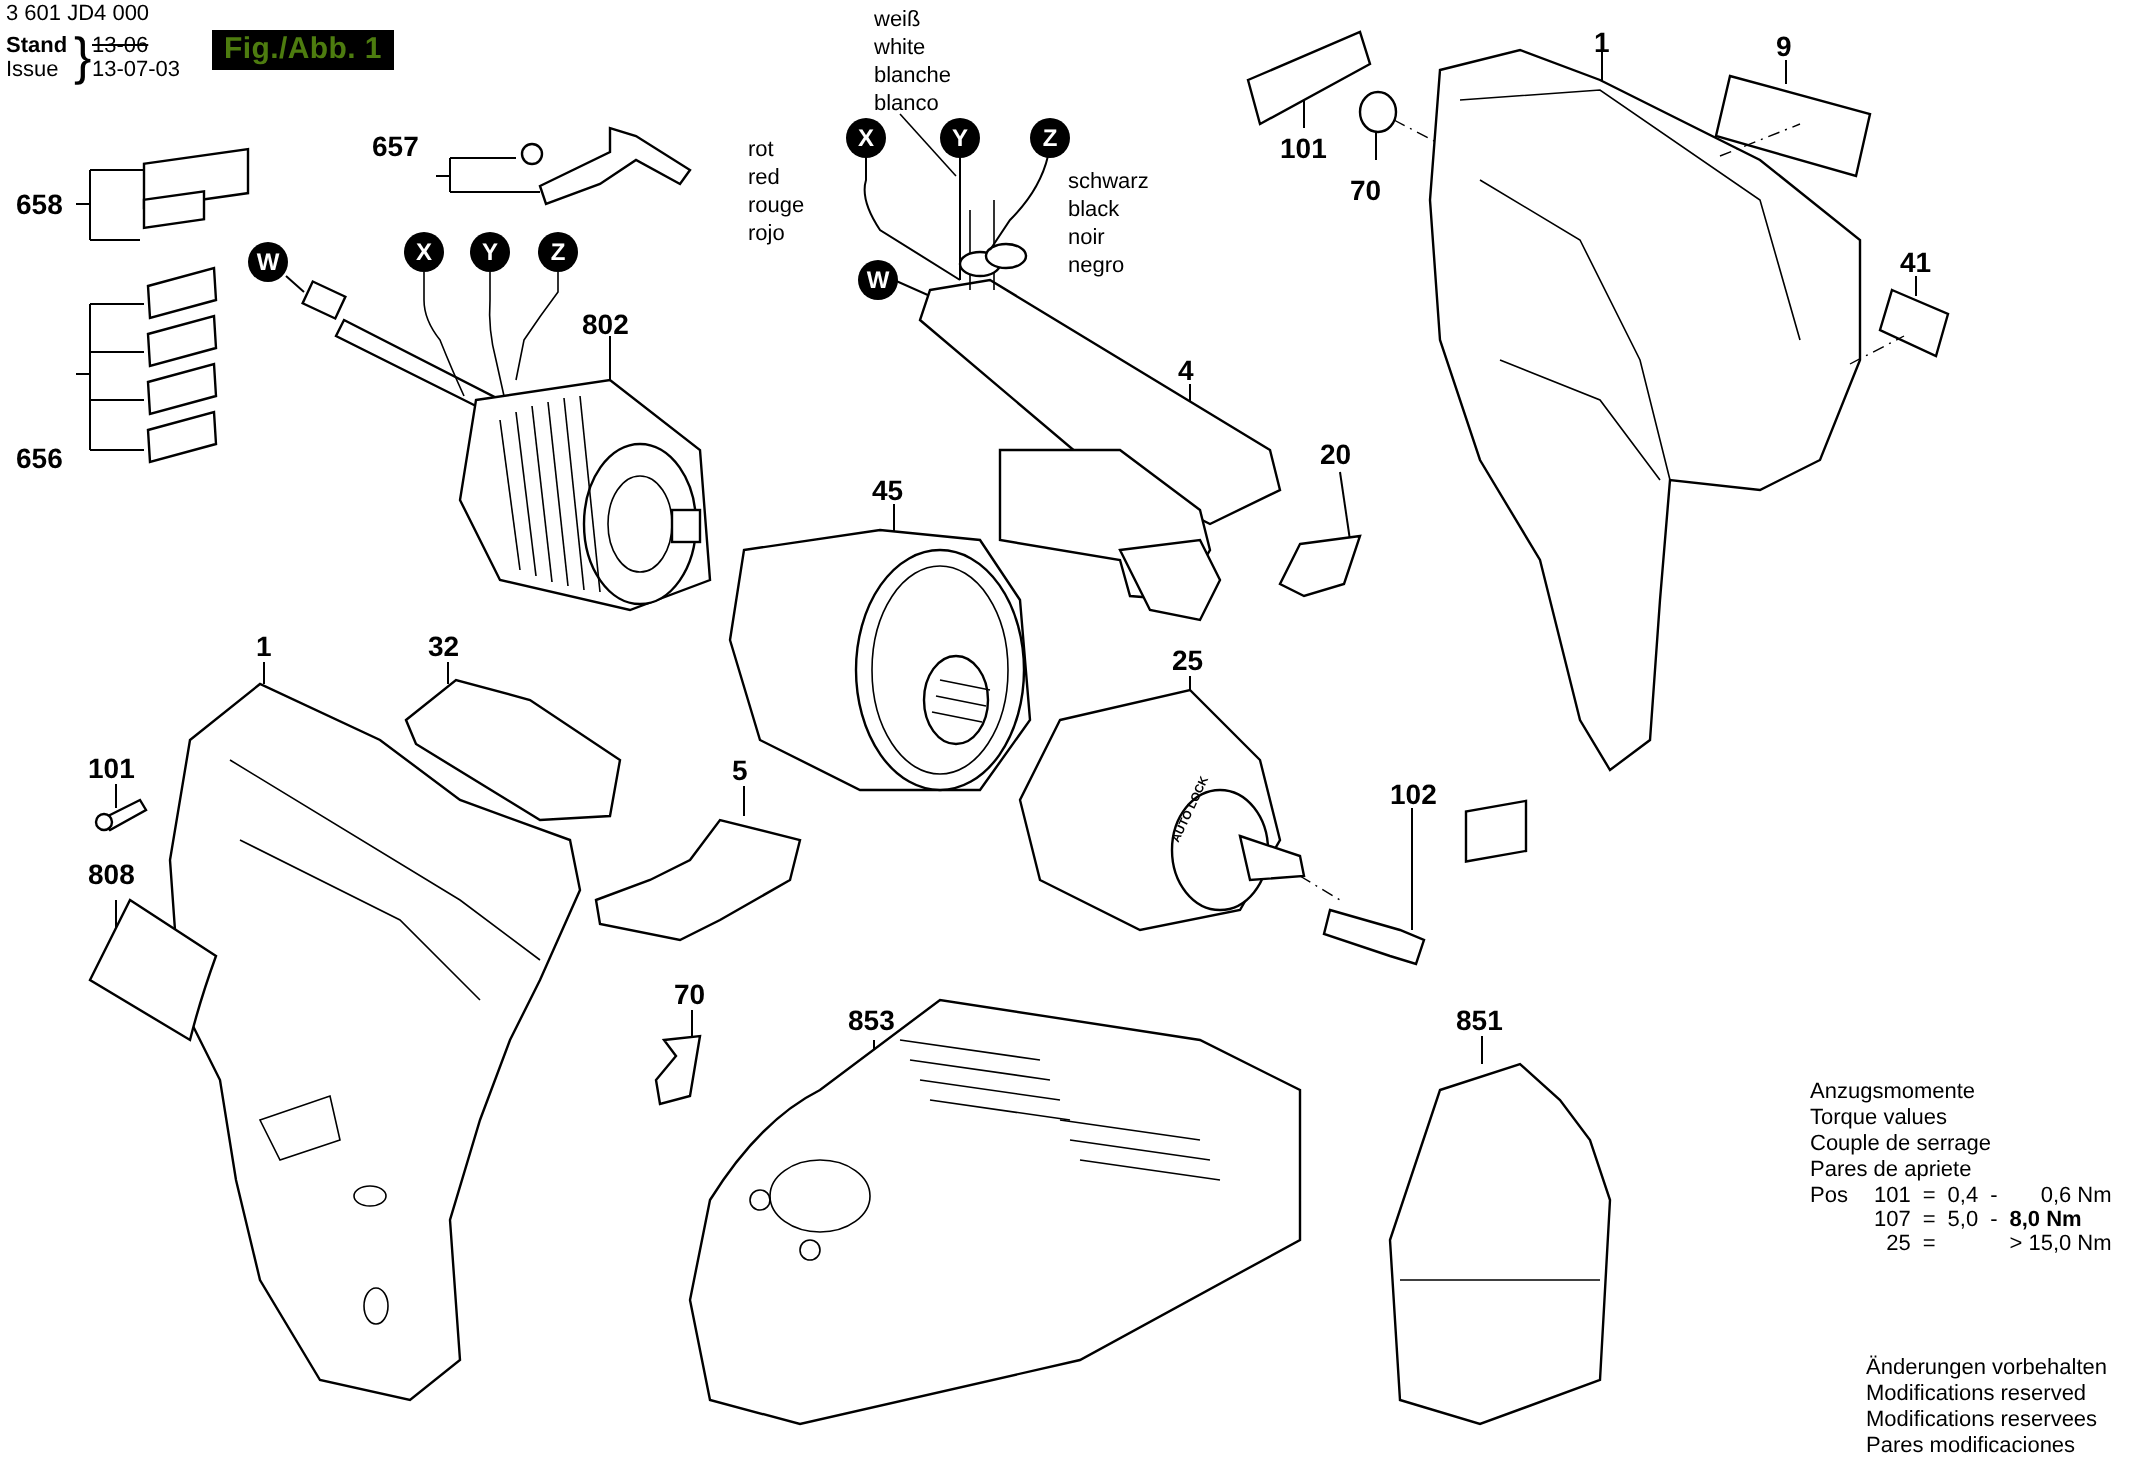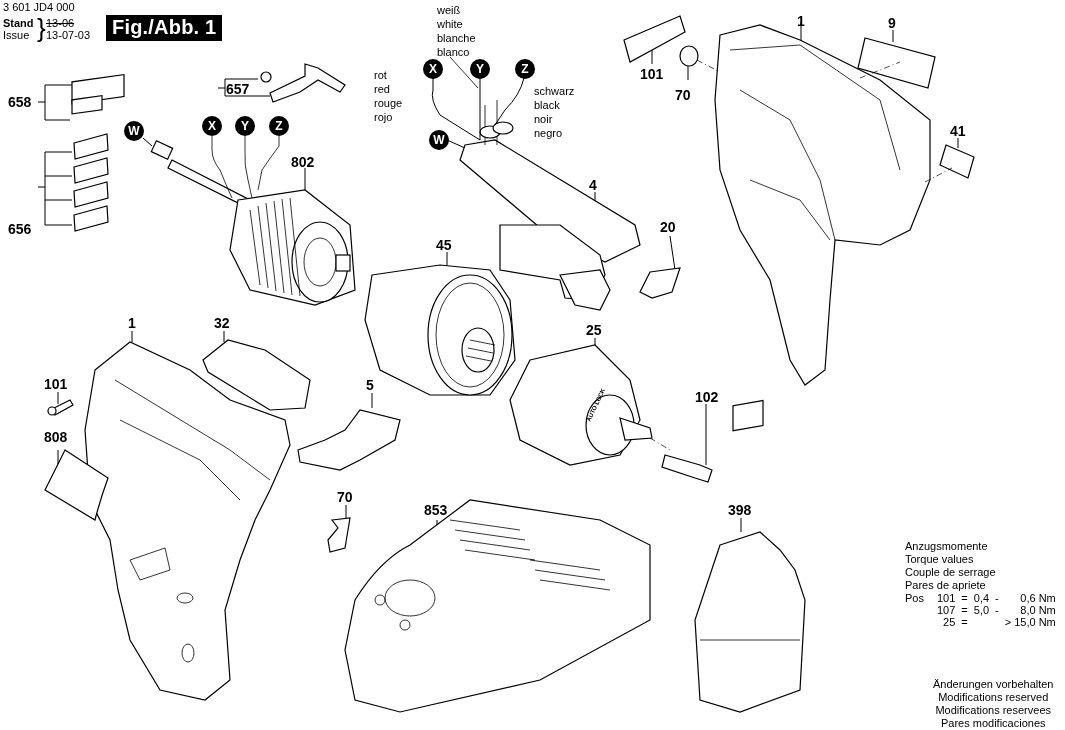--- a/index.html
+++ b/index.html
@@ -1,19 +1,19 @@
 <!DOCTYPE html>
 <html><head>
 <meta charset="utf-8">
 <style>
   html, body { margin:0; padding:0; background:#fff; }
   body { width:1065px; height:730px; position:relative; overflow:hidden; font-family:"Liberation Sans", sans-serif; color:#000; }
   .abs { position:absolute; }
   .hdr { font-size:11px; line-height:13px; }
-  .fig { background:#000; color:#ffffff; font-weight:bold; font-size:20px; padding:1px 6px 2px 6px; letter-spacing:0.2px; }
+  .fig { background:#000; color:#4d7c0f; font-weight:bold; font-size:15px; padding:1px 6px 2px 6px; letter-spacing:0.2px; }
   .num { position:absolute; font-weight:bold; font-size:14px; line-height:14px; }
   .wire { position:absolute; font-size:11px; line-height:14px; }
   .badge { position:absolute; width:20px; height:20px; border-radius:50%; background:#000; color:#fff; font-weight:bold; font-size:12px; line-height:20px; text-align:center; }
   .notes { font-size:11px; line-height:13px; }
   .torque td { padding:0 3px; font-size:11px; line-height:12px; }
   svg { position:absolute; left:0; top:0; }
   .part { fill:#fff; stroke:#000; stroke-width:1.2; }
   .thin { fill:none; stroke:#000; stroke-width:0.8; }
   .lead { fill:none; stroke:#000; stroke-width:1; }
   .dash { fill:none; stroke:#000; stroke-width:0.7; stroke-dasharray:6 3 1 3; }
@@ -228,40 +228,40 @@
 <div class="badge" style="left:470px; top:59px;">Y</div>
 <div class="badge" style="left:515px; top:59px;">Z</div>
 <div class="badge" style="left:429px; top:130px;">W</div>
 <div class="badge" style="left:124px; top:121px;">W</div>
 <div class="badge" style="left:202px; top:116px;">X</div>
 <div class="badge" style="left:235px; top:116px;">Y</div>
 <div class="badge" style="left:269px; top:116px;">Z</div>
 
 <div class="num" style="left:8px; top:95px;">658</div>
 <div class="num" style="left:8px; top:180px;margin-top:42px;">656</div>
-<div class="num" style="left:186px; top:82px;margin-left:40px;">657</div>
+<div class="num" style="left:186px; top:66px;">657</div>
 <div class="num" style="left:291px; top:155px;text-align:center;">802</div>
 <div class="num" style="left:436px; top:238px;">45</div>
 <div class="num" style="left:589px; top:178px;">4</div>
 <div class="num" style="left:660px; top:220px;">20</div>
 <div class="num" style="left:586px; top:323px;">25</div>
 <div class="num" style="left:695px; top:390px;">102</div>
 <div class="num" style="left:640px; top:67px;">101</div>
 <div class="num" style="left:675px; top:88px;">70</div>
 <div class="num" style="left:797px; top:14px;">1</div>
 <div class="num" style="left:888px; top:16px;">9</div>
 <div class="num" style="left:950px; top:124px;">41</div>
 <div class="num" style="left:128px; top:316px;">1</div>
 <div class="num" style="left:214px; top:316px;">32</div>
 <div class="num" style="left:44px; top:377px;">101</div>
 <div class="num" style="left:44px; top:430px;">808</div>
 <div class="num" style="left:366px; top:378px;">5</div>
 <div class="num" style="left:337px; top:490px;">70</div>
 <div class="num" style="left:424px; top:503px;">853</div>
-<div class="num" style="left:728px; top:503px;">398</div>
+<div class="num" style="left:728px; top:503px;">851</div>
 
 <div class="abs notes" style="left:905px; top:540px;">
   <div>Anzugsmomente</div>
   <div>Torque values</div>
   <div>Couple de serrage</div>
   <div>Pares de apriete</div>
   <table class="torque" style="border-collapse:collapse; margin-left:-3px;">
     <tbody>
         <tr>
       <td>Pos</td>
@@ -270,34 +270,34 @@
       <td>0,4</td>
       <td>-</td>
       <td style="text-align:right;">0,6 Nm</td>
     </tr>
     <tr>
       <td></td>
       <td style="text-align:right; padding-left:10px;">107</td>
       <td>=</td>
       <td>5,0</td>
       <td>-</td>
-      <td style="text-align:right;">8,0 Nm</td>
+      <td style="text-align:left;font-weight:bold;">8,0 Nm</td>
     </tr>
     <tr>
       <td></td>
       <td style="text-align:right; padding-left:10px;">25</td>
       <td>=</td>
       <td></td>
       <td></td>
       <td style="text-align:right;">&gt; 15,0 Nm</td>
     </tr>
   </tbody>
     </table>
 </div>
 
-<div class="abs notes" style="left:933px; top:678px;text-align:center;">
+<div class="abs notes" style="left:933px; top:678px;">
   <div>Änderungen vorbehalten</div>
   <div>Modifications reserved</div>
   <div>Modifications reservees</div>
   <div>Pares modificaciones</div>
 </div>
 
 <div class="abs" style="left:578px; top:402px; font-size:6px; transform:rotate(-65deg); font-weight:bold;">AUTO LOCK</div>
 
 </body></html>

